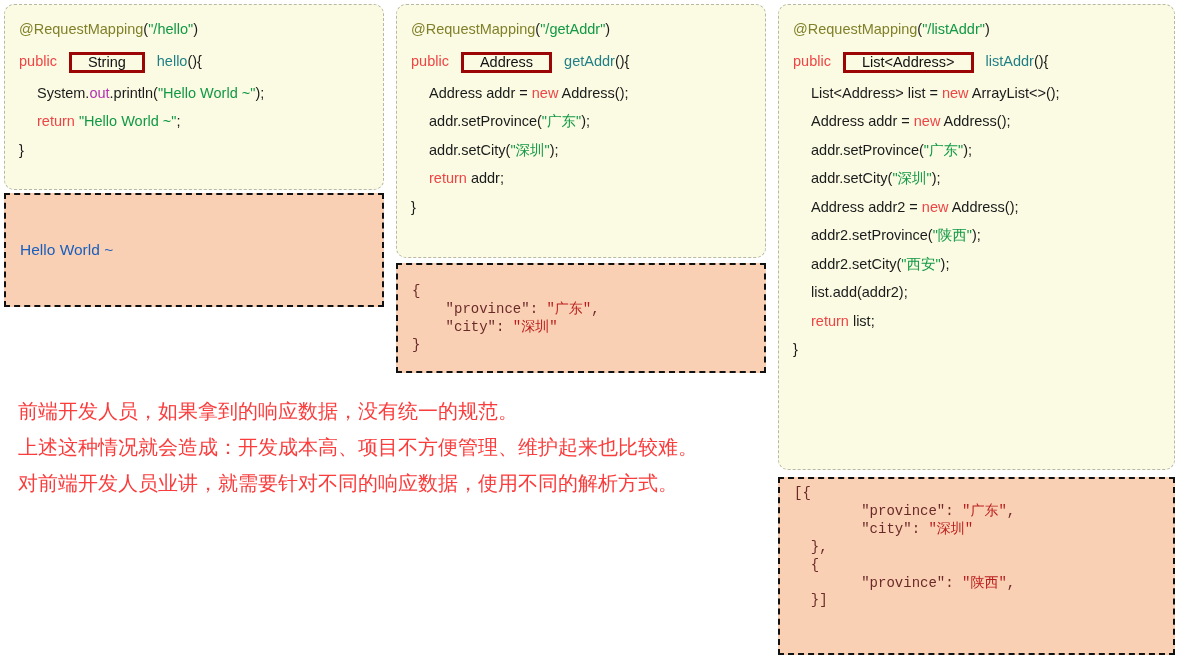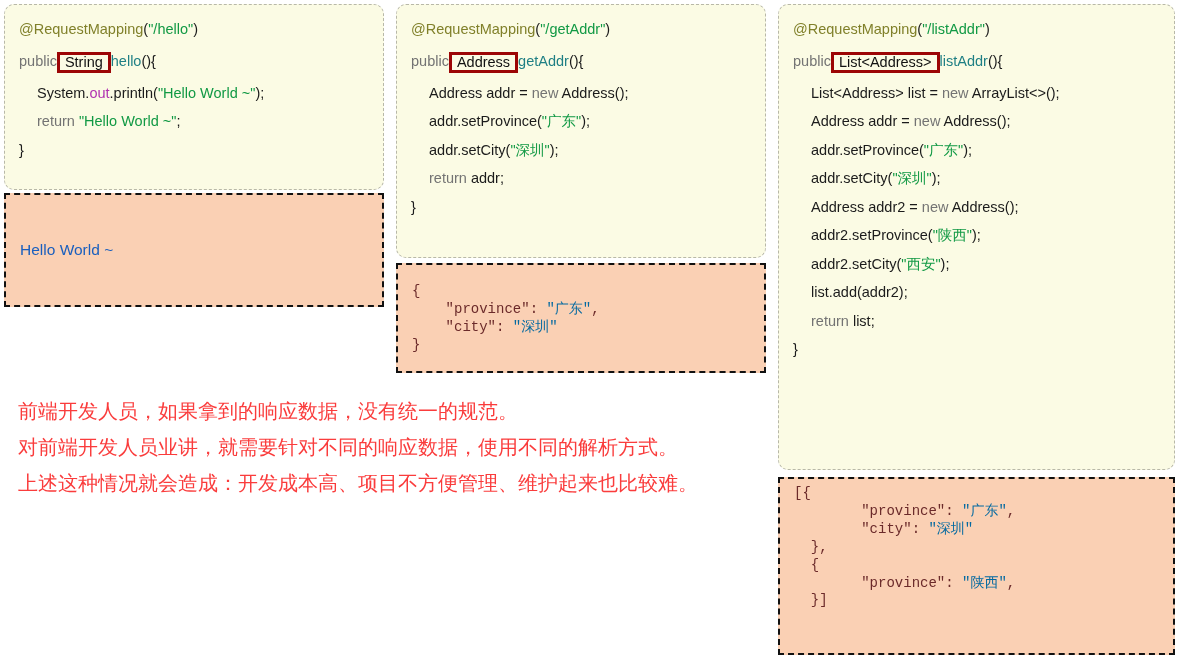--- a/index.html
+++ b/index.html
@@ -28,32 +28,32 @@
     font-family: "Liberation Sans", sans-serif;
     font-size: 14.5px;
     color: #1b1b1b;
     line-height: 1.0;
     white-space: pre;
     margin: 0;
     padding: 7px 0;
   }
   .code-line.indent1 { padding-left: 18px; }
 
-  .kw        { color: #737373; }
+  .kw        { color: #ef4444; }
   .anno      { color: #80802a; }
   .str       { color: #119944; }
   .strcn     { color: #119944; }
   .field-it  { color: #b030b0; }
   .method    { color: #1f7f84; }
   .plain     { color: #1b1b1b; }
   .boxed {
     color: #111111;
     border: 3px solid #9c0505;
-    padding: 0px 5px;
-    margin: 0 0px;
+    padding: 0px 16px;
+    margin: 0 12px;
     display: inline-block;
     line-height: 1.05;
     position: relative;
     top: 1px;
   }
 
   
   .out-box {
     position: absolute;
     background: #fad0b4;
@@ -67,21 +67,21 @@
     font-family: "Liberation Sans", sans-serif;
   }
   .json-line {
     font-family: "Liberation Mono", monospace;
     font-size: 14px;
     line-height: 1.28;
     white-space: pre;
     color: #8b2020;
     margin: 0;
   }
-  .json-line .jv { color: #0369a1; }
+  .json-line .jv { color: #b91c1c; }
   .json-line .jp { color: #6b2a2a; }
 
   
   .note-block {
     position: absolute;
   }
   .note-line {
     color: #fa3c3c;
     font-size: 20px;
     font-family: "Liberation Sans", sans-serif;
@@ -169,15 +169,15 @@
     <div class="json-line"><span class="jp">        </span><span class="jp">″city″</span><span class="jp">: </span><span class="jv">″深圳″</span></div>
     <div class="json-line"><span class="jp">  },</span></div>
     <div class="json-line"><span class="jp">  {</span></div>
     <div class="json-line"><span class="jp">        </span><span class="jp">″province″</span><span class="jp">: </span><span class="jv">″陕西″</span><span class="jp">,</span></div>
     <div class="json-line"><span class="jp">  }]</span></div>
   </div>
 </div>
 
 <div class="note-block" style="left:18px; top:393px; width:700px;">
   <div class="note-line">前端开发人员，如果拿到的响应数据，没有统一的规范。</div>
+  <div class="note-line">上述这种情况就会造成：开发成本高、项目不方便管理、维护起来也比较难。</div>
   <div class="note-line">对前端开发人员业讲，就需要针对不同的响应数据，使用不同的解析方式。</div>
-  <div class="note-line">上述这种情况就会造成：开发成本高、项目不方便管理、维护起来也比较难。</div>
 </div>
 
 </body></html>

